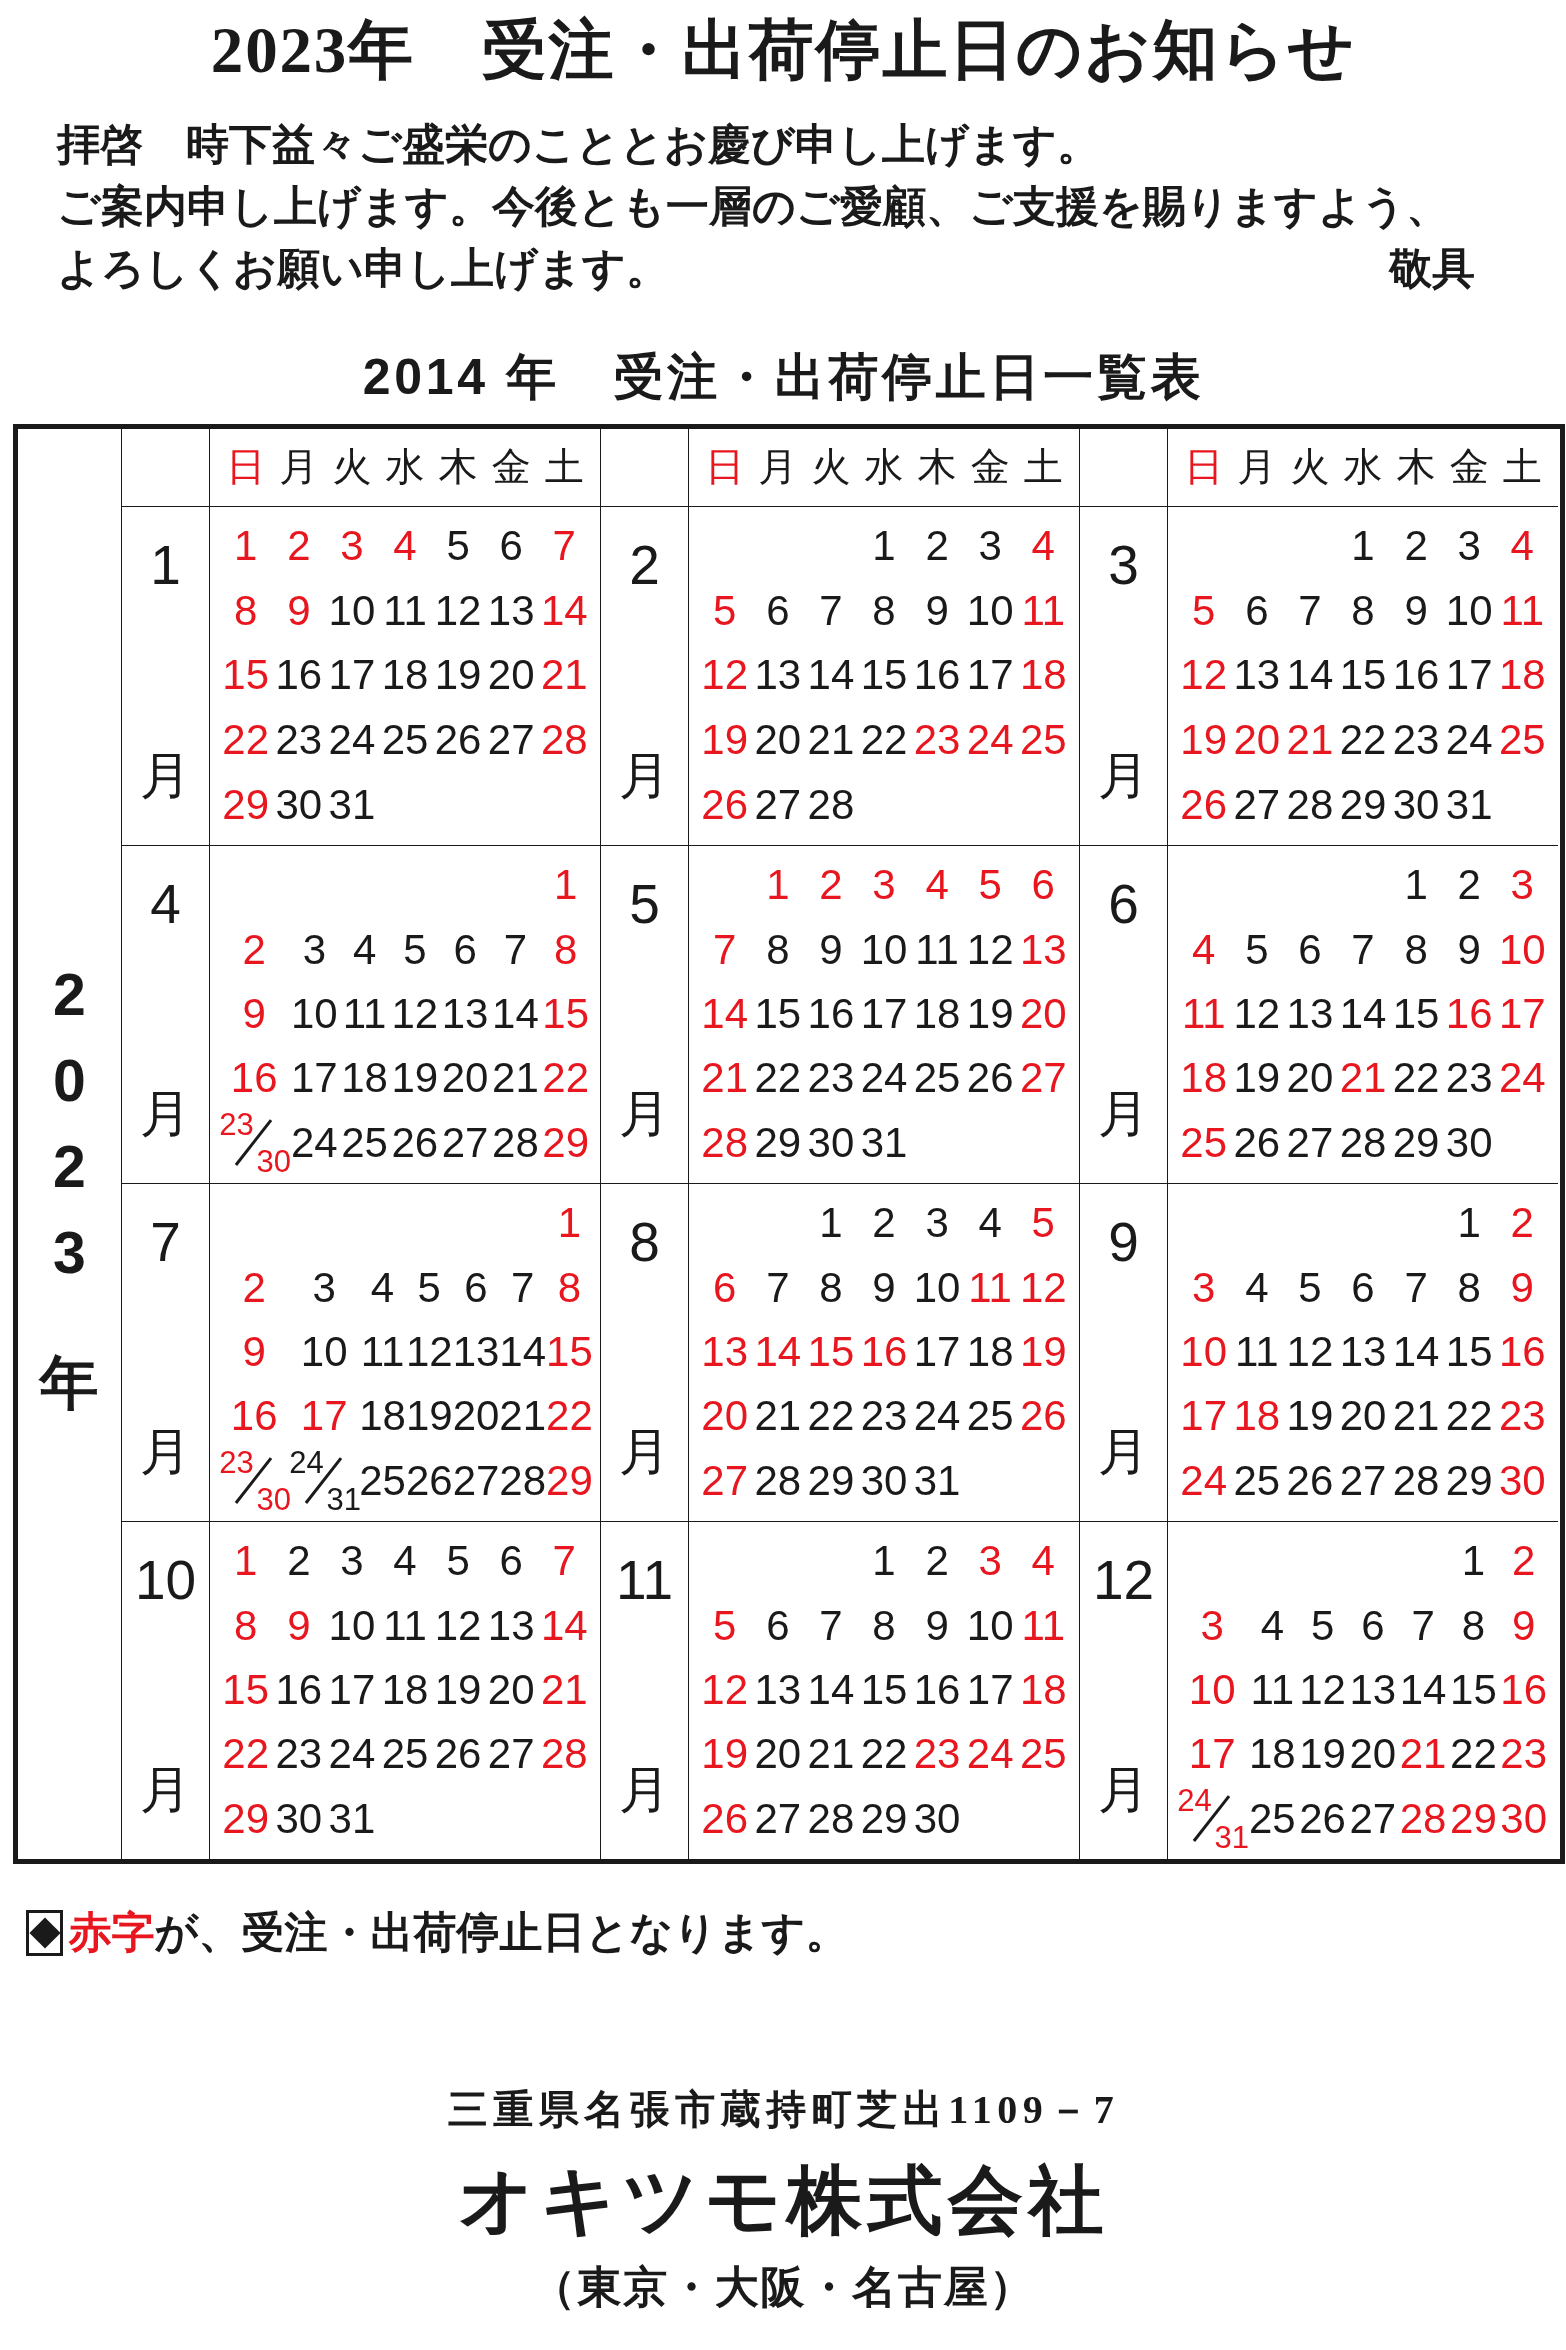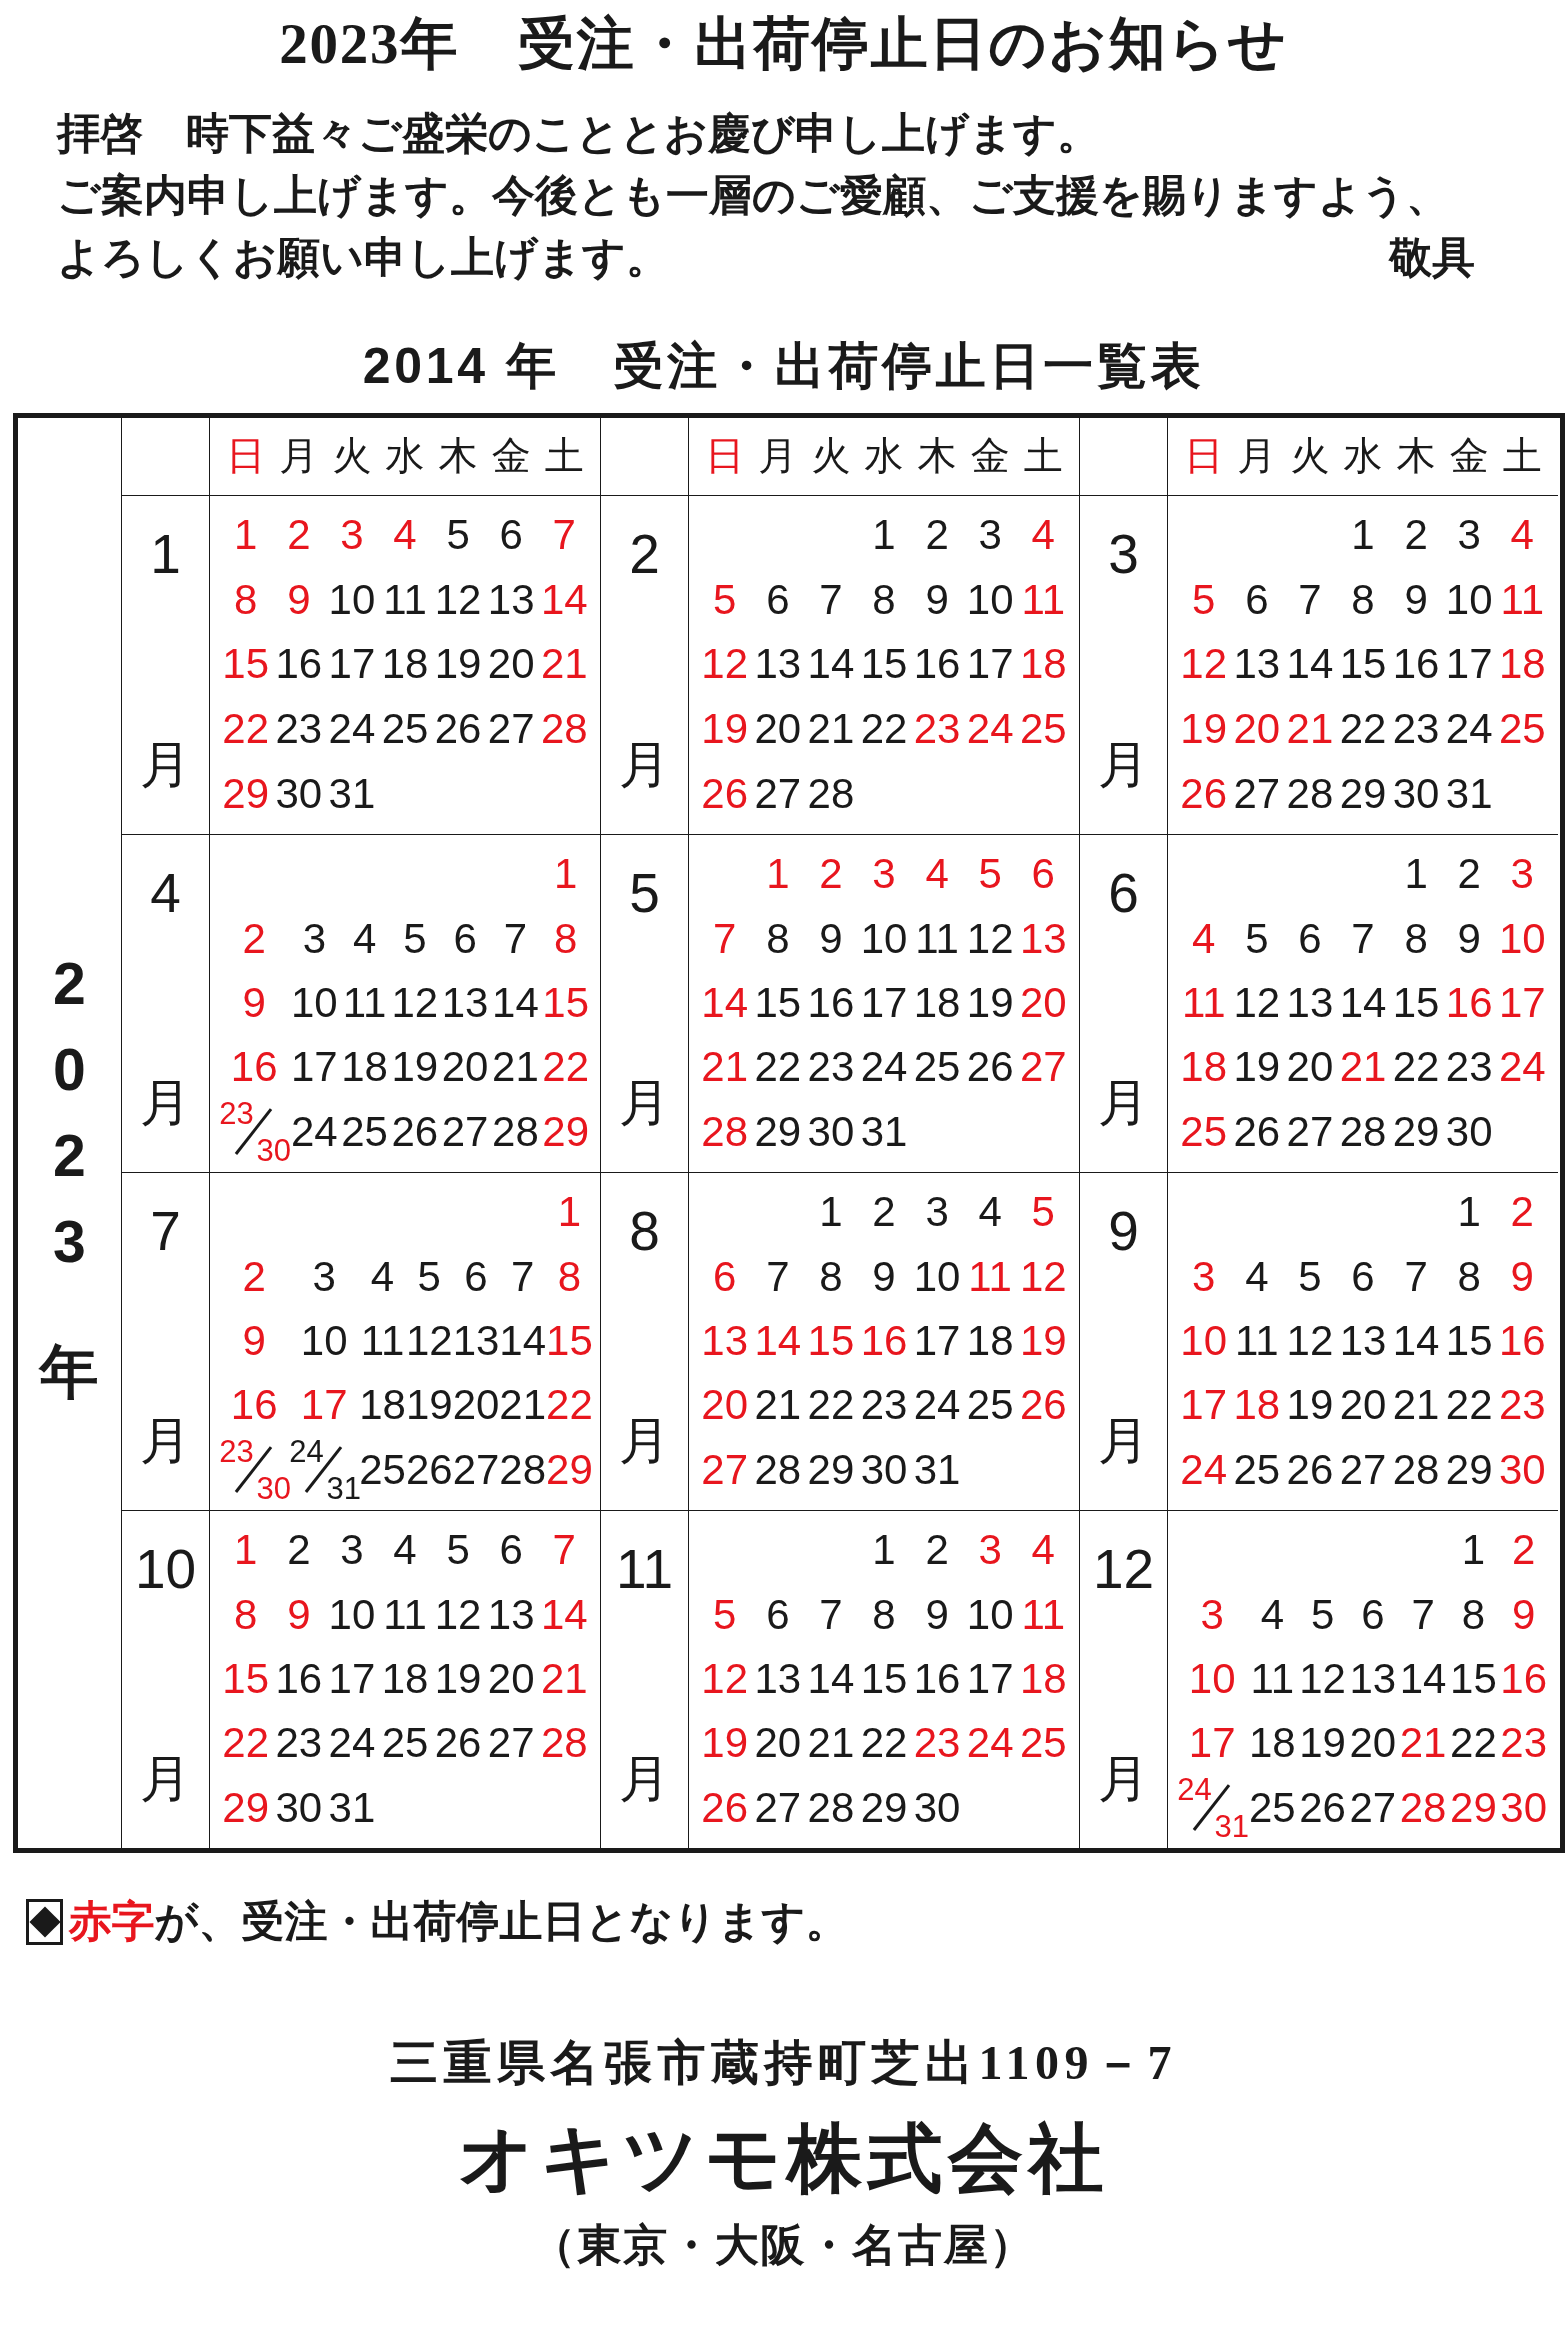--- a/index.html
+++ b/index.html
@@ -7,21 +7,21 @@
   html,body { background:#fff; }
   body {
     width:1567px; height:2351px; overflow:hidden;
     font-family:"Liberation Serif","DejaVu Serif",serif;
     color:var(--ink);
   }
 
   
   .doc-title{
     margin-top:5.5px; text-align:center;
-    font-size:57px; font-weight:700; letter-spacing:1.8px;
+    font-size:65px; font-weight:700; letter-spacing:1.8px;
   }
   .greeting{
     margin:20px 55px 0 57px;
     font-size:43px; font-weight:700; line-height:62px;
   }
   .closing-line{ display:flex; justify-content:space-between;gap:48px; }
   .closing{ padding-right:37px; }
 
   
   .cal-title{
@@ -94,21 +94,21 @@
     margin-right:5.5px; flex:0 0 auto;
   }
   .legend-icon::before{
     content:""; position:absolute; inset:0; margin:auto;
     width:22px; height:22px; background:var(--ink); transform:rotate(45deg);
   }
   .legend .red{ color:var(--red); }
 
   
   .footer{ text-align:center; }
-  .address{ margin-top:80px; font-size:48px; font-weight:600; letter-spacing:5.5px; }
+  .address{ margin-top:120px; font-size:40px; font-weight:600; letter-spacing:5.5px; }
   .company{
     margin-top:14.7px;
     font-family:"Liberation Sans","DejaVu Sans",sans-serif;
     font-size:75px; font-weight:700; letter-spacing:5.5px;
   }
   .offices{ margin-top:5.5px; font-size:44px; font-weight:600; letter-spacing:1.8px; }
 </style>
 </head>
 <body>
 

